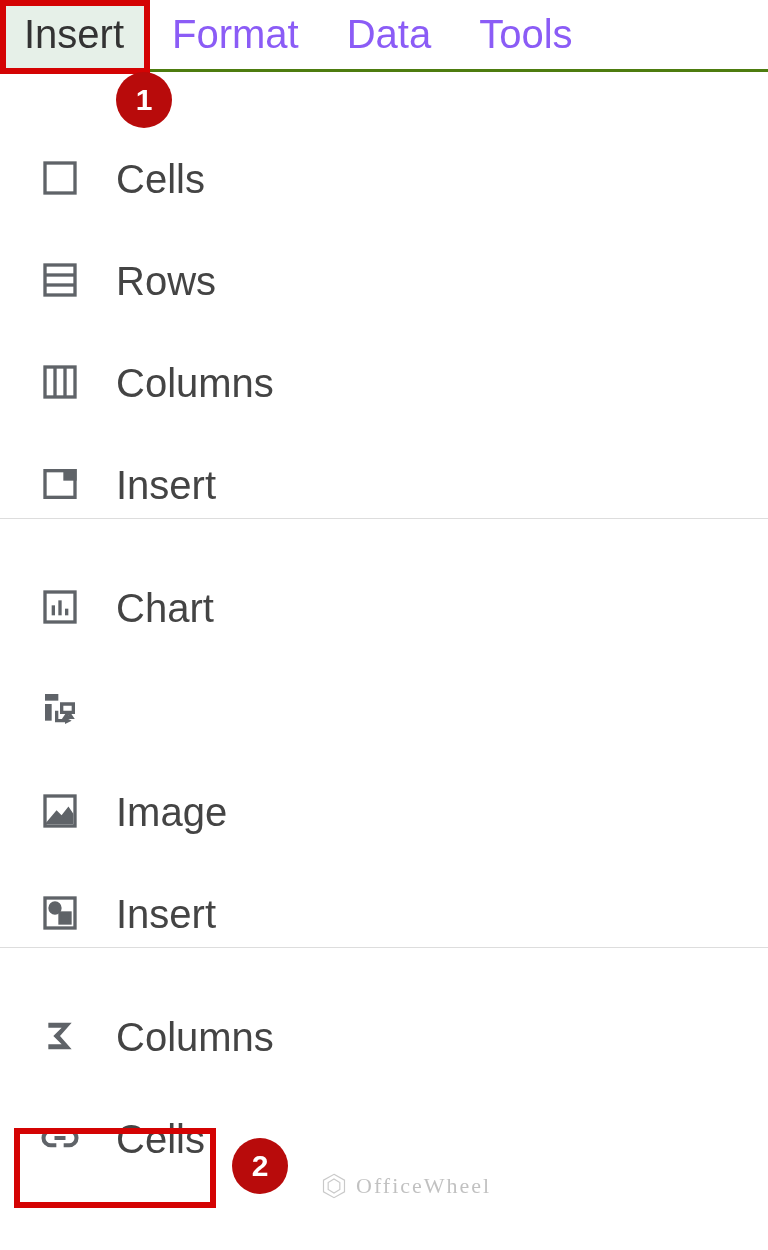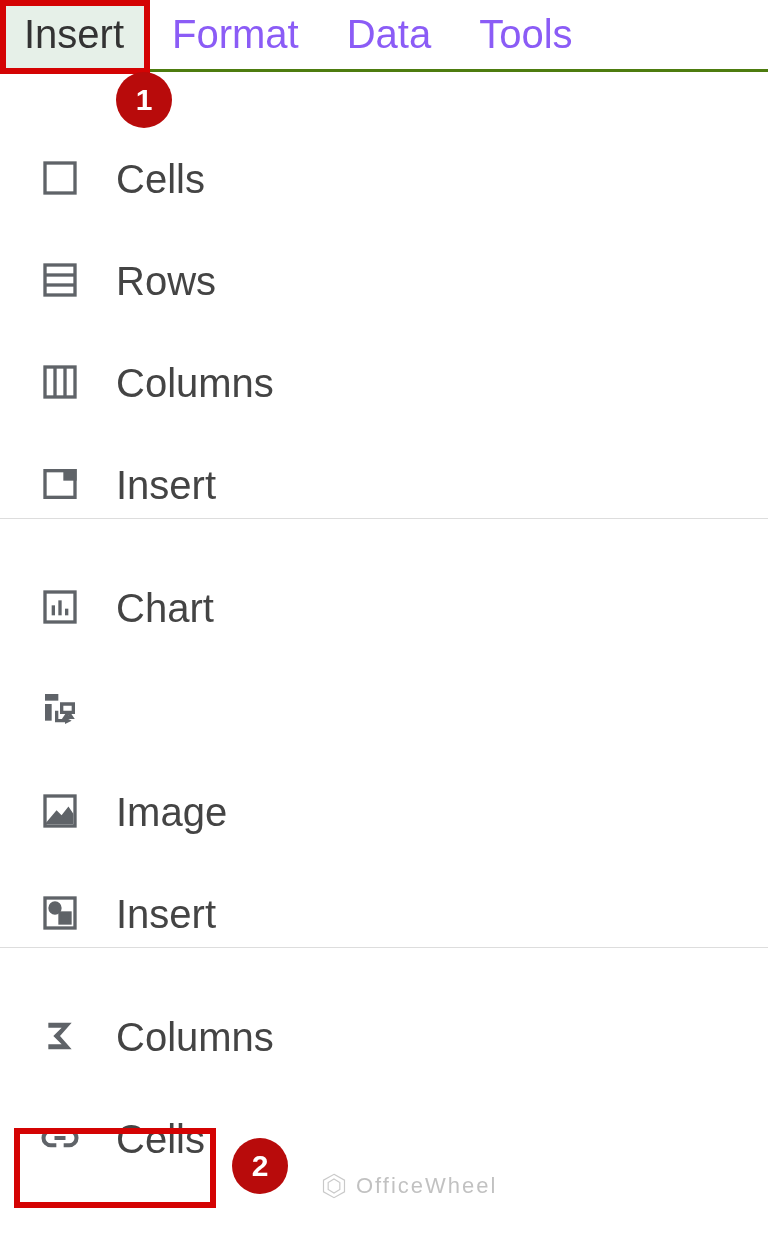--- a/index.html
+++ b/index.html
@@ -79,21 +79,21 @@
   }
   svg { display: block; }
   .watermark {
     position: absolute;
     left: 320px;
     top: 1172px;
     display: flex;
     align-items: center;
     opacity: 0.45;
     color: #777;
-    font-family: Liberation Sans, sans-serif;
+    font-family: Liberation Serif, serif;
     font-size: 22px;
     letter-spacing: 2px;
   }
   .watermark svg { margin-right: 8px; }
 </style>
 </head>
 <body>
 
 <div class="menubar">
   <div class="menubar-item active">Insert</div>

